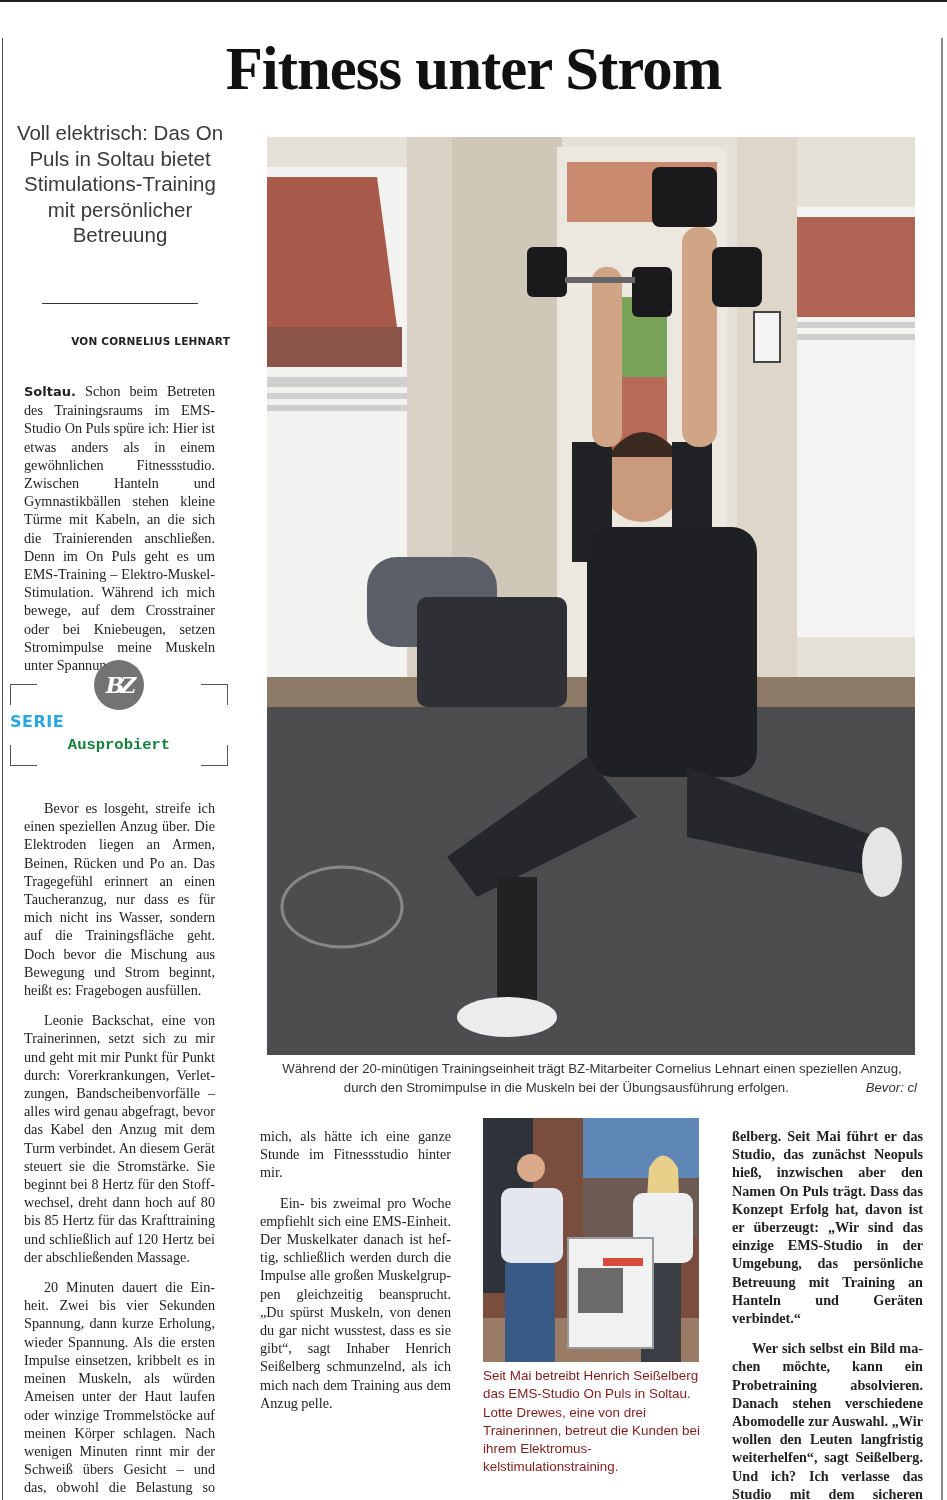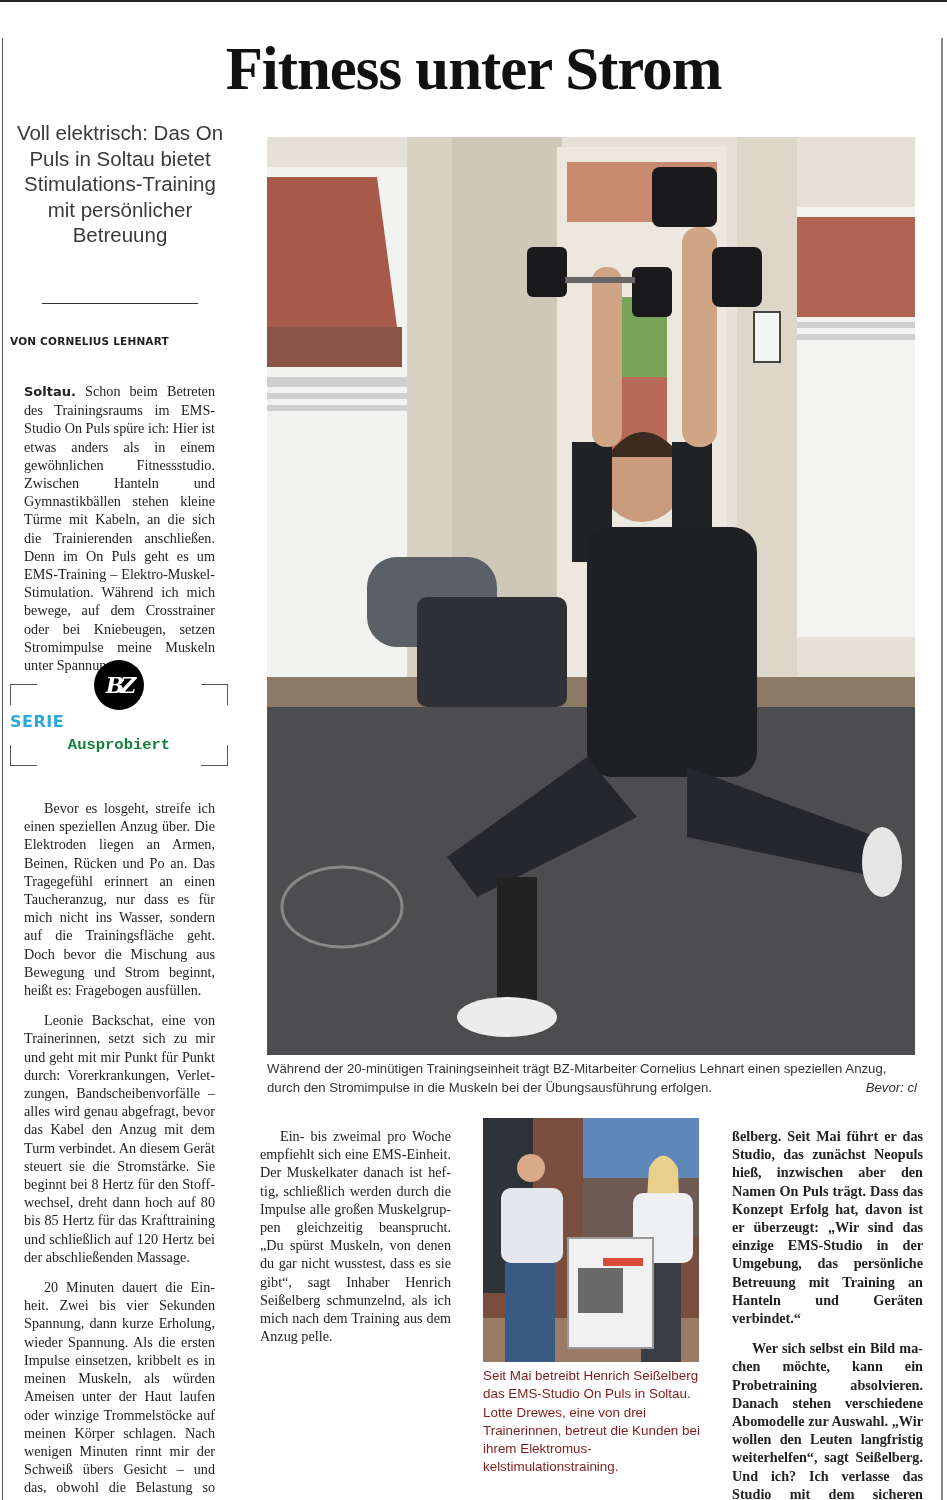--- a/index.html
+++ b/index.html
@@ -5,39 +5,39 @@
   html, body { margin: 0; padding: 0; background: #ffffff; }
   body { width: 947px; height: 1500px; position: relative; overflow: hidden; font-family: "Liberation Serif", serif; color: #1a1a1a; }
   .topbar { position: absolute; left: 0; top: 0; width: 947px; height: 2px; background: #222; }
   .frame-left { position: absolute; left: 2px; top: 38px; width: 1px; height: 1462px; background: #555; }
   .frame-right { position: absolute; left: 941px; top: 38px; width: 2px; height: 1462px; background: #888; }
 
   .headline { position: absolute; left: 0; top: 28px; width: 947px; text-align: center; font-family: "Liberation Serif", serif; font-weight: bold; font-size: 62px; letter-spacing: -1px; line-height: 80px; color: #111; transform: scaleX(0.98); }
 
   .subhead { position: absolute; left: 10px; top: 120px; width: 220px; text-align: center; font-family: "Liberation Sans", sans-serif; font-weight: normal; font-size: 20.5px; line-height: 25.5px; color: #3a3a3a; }
   .subhead-rule { position: absolute; left: 42px; top: 303px; width: 156px; height: 1px; background: #333; }
-  .byline { position: absolute; left: 10px; top: 335px; width: 220px; text-align: left; font-family: "DejaVu Sans", sans-serif; font-weight: bold; font-size: 10.5px; letter-spacing: 0.2px; color: #222; }
+  .byline { position: absolute; left: 10px; top: 335px; width: 220px; text-align: right; font-family: "DejaVu Sans", sans-serif; font-weight: bold; font-size: 10.5px; letter-spacing: 0.2px; color: #222; }
 
   .col { position: absolute; font-family: "Liberation Serif", serif; font-size: 14.2px; line-height: 18.2px; text-align: justify; color: #222; hyphens: manual; }
   .col p { margin: 12px; }
   .col p.indent { text-indent: 20px; }
   .col .dateline { font-family: "DejaVu Sans", sans-serif; font-weight: bold; font-size: 13px; }
 
   .series-box { position: absolute; left: 10px; top: 660px; width: 218px; height: 106px; }
   .corner { position: absolute; width: 26px; height: 20px; border-color: #555; border-style: solid; border-width: 0; }
   .c-tl { left: 0; top: 24px; border-left-width: 1.5px; border-top-width: 1.5px; }
   .c-tr { right: 0; top: 24px; border-right-width: 1.5px; border-top-width: 1.5px; }
   .c-bl { left: 0; bottom: 0; border-left-width: 1.5px; border-bottom-width: 1.5px; }
   .c-br { right: 0; bottom: 0; border-right-width: 1.5px; border-bottom-width: 1.5px; }
-  .bz-logo { position: absolute; left: 84px; top: 0; width: 50px; height: 50px; border-radius: 50%; background: #000000; color: #fff; font-family: "DejaVu Serif", serif; font-weight: bold; font-style: italic; font-size: 22px; line-height: 50px; text-align: center; letter-spacing: -4px; }
+  .bz-logo { position: absolute; left: 84px; top: 0; width: 50px; height: 50px; border-radius: 50%; background: #737373; color: #fff; font-family: "DejaVu Serif", serif; font-weight: bold; font-style: italic; font-size: 22px; line-height: 50px; text-align: center; letter-spacing: -4px; }
   .serie-label { position: absolute; left: 0; top: 52px; width: 218px; font-family: "DejaVu Sans", sans-serif; font-weight: bold; font-size: 16px; color: #2aa7dc; letter-spacing: 0.5px; }
   .serie-title { position: absolute; left: 0; top: 76px; width: 218px; text-align: center; font-family: Liberation Mono, monospace; font-weight: bold; font-size: 15.5px; color: #15803d; }
 
   .photo-main { position: absolute; left: 267px; top: 137px; width: 648px; height: 918px; overflow: hidden; background: #d9d4cb; }
-  .caption-main { position: absolute; left: 267px; top: 1060px; width: 650px; font-family: "Liberation Sans", sans-serif; font-size: 13.2px; line-height: 18.5px; color: #333; }
+  .caption-main { position: absolute; left: 267px; top: 1060px; width: 650px; font-family: "Liberation Sans", sans-serif; font-size: 13.2px; line-height: 18.5px; color: #333; text-align: center; }
   .caption-main .credit { font-style: italic; float: right; }
 
   .photo-small { position: absolute; left: 483px; top: 1118px; width: 216px; height: 244px; overflow: hidden; background: #6b4a3a; }
   .caption-small { position: absolute; left: 483px; top: 1367px; width: 220px; font-family: "Liberation Sans", sans-serif; font-size: 13.4px; line-height: 18.3px; color: #7f1d1d; }
 </style>
 </head>
 <body>
 
 <div class="topbar"></div>
 <div class="frame-left"></div>
@@ -122,20 +122,21 @@
     <rect x="385" y="30" width="65" height="60" rx="8" fill="#1a1a1c"></rect>
     <rect x="445" y="110" width="50" height="60" rx="8" fill="#1a1a1c"></rect>
   </svg>
 </div>
 <div class="caption-main">
   <span>Während der 20-minütigen Trainingseinheit trägt BZ-Mitarbeiter Cornelius Lehnart einen speziel­len Anzug, durch den Stromimpulse in die Muskeln bei der Übungsausführung erfolgen.</span>
   <span class="credit">Bevor: cl</span>
 </div>
 
 <div class="col" style="left:248px; top:1115px; width:215px;">
+  <p>mich, als hätte ich eine ganze Stunde im Fitnessstudio hinter mir.</p>
   <p class="indent">Ein- bis zweimal pro Woche empfiehlt sich eine EMS-Einheit. Der Muskelkater danach ist hef­tig, schließlich werden durch die Impulse alle großen Muskelgrup­pen gleichzeitig beansprucht. „Du spürst Muskeln, von denen du gar nicht wusstest, dass es sie gibt“, sagt Inhaber Henrich Seißelberg schmunzelnd, als ich mich nach dem Training aus dem Anzug pelle.</p>
 </div>
 
 <div class="photo-small">
   <svg width="216" height="244" viewBox="0 0 216 244" xmlns="http://www.w3.org/2000/svg">
     <rect x="0" y="0" width="216" height="244" fill="#7a4e3e"></rect>
     <rect x="0" y="0" width="50" height="175" fill="#2d3338"></rect>
     <rect x="100" y="0" width="116" height="120" fill="#5e86b6"></rect>
     <rect x="100" y="60" width="116" height="60" fill="#6d5a52"></rect>
     <rect x="0" y="200" width="216" height="44" fill="#9a7b66"></rect>

